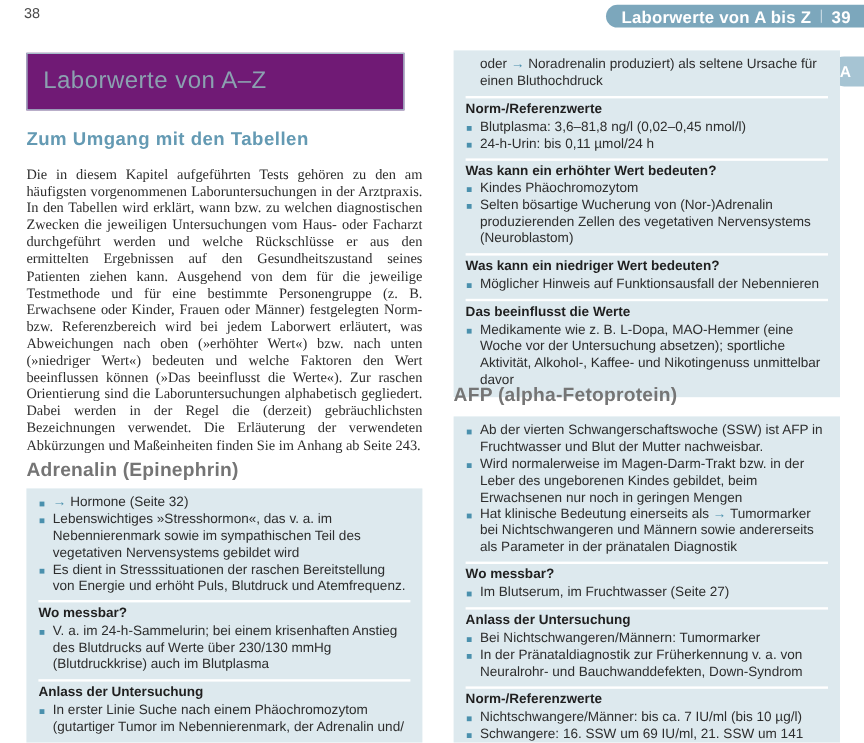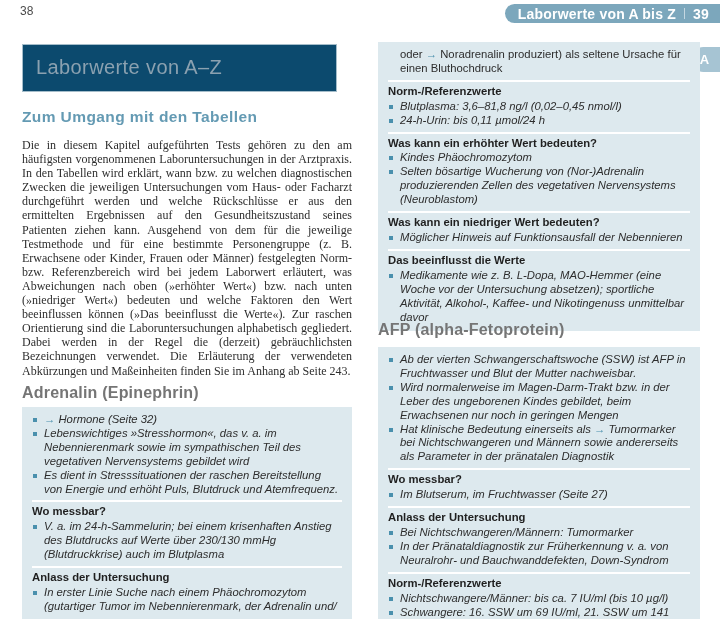--- a/index.html
+++ b/index.html
@@ -16,41 +16,41 @@
           border-radius:13px 0 0 13px; color:#fff; font-weight:bold; font-size:13px;
           display:flex; align-items:center; justify-content:center; padding-right:2px; }
 
   
   .col-left  { position:absolute; left:22px;  top:0; width:330px; height:619px; }
   .col-right { position:absolute; left:378px; top:0; width:322px; height:551px;border-radius:24px; }
 
   
   .titlebox { position:absolute; top:44px; left:0; right:15px; border:1px solid #a5bdca;
               padding:11px 13px 12px; font-size:20px; color:#8ba1b0; letter-spacing:.4px;
-              background:#0c4a6e; }
+              background:#701a75; }
   .h-teal { position:absolute; top:108px; left:0; margin:0; font-size:15.5px; font-weight:bold;
             color:#649ab3; letter-spacing:.4px; }
   .intro { position:absolute; top:138px; left:0; right:0; margin:0;
            font-family:"Liberation Serif", serif; font-size:12px; line-height:14.1px;
            color:#2d2d2d; text-align:justify; hyphens:auto; max-height:248px; overflow:hidden; }
   .entry-h { margin:0; font-size:16px; font-weight:bold; color:#757575; letter-spacing:.2px; }
   .entry-adr { position:absolute; top:384px; left:0; }
   .entry-afp { position:absolute; top:321px; left:0; }
 
   
   .box { background:#dde9ee; padding:6px 10px 7px; font-size:11.3px; line-height:13.9px;
          color:#2d2d2d; }
   .box-left { position:absolute; top:407px; left:0; right:0; }
   .box-r1   { position:absolute; top:42px;  left:0; right:0; }
   .box-r2   { position:absolute; top:347px; left:0; right:0; }
   .sec + .sec { border-top:2px solid #fff; margin-top:4px; padding-top:3px; }
   .sec h4 { margin:0 0 1px; font-size:11.3px; font-weight:bold; color:#1f1f1f; }
   .li { display:flex; }
   .sq { flex:none; width:4px; height:4px; background:#4a90ad; margin:5px 7px 0 1px; }
-  .t  { flex:1;font-style:italic; }
+  .t  { flex:1; }
   .arr { color:#4a90ad; }
   .cont { padding-left:12px; }
 </style>
 </head>
 <body>
 
 <div class="page">
 
   <div class="pageno-left">38</div>
 

